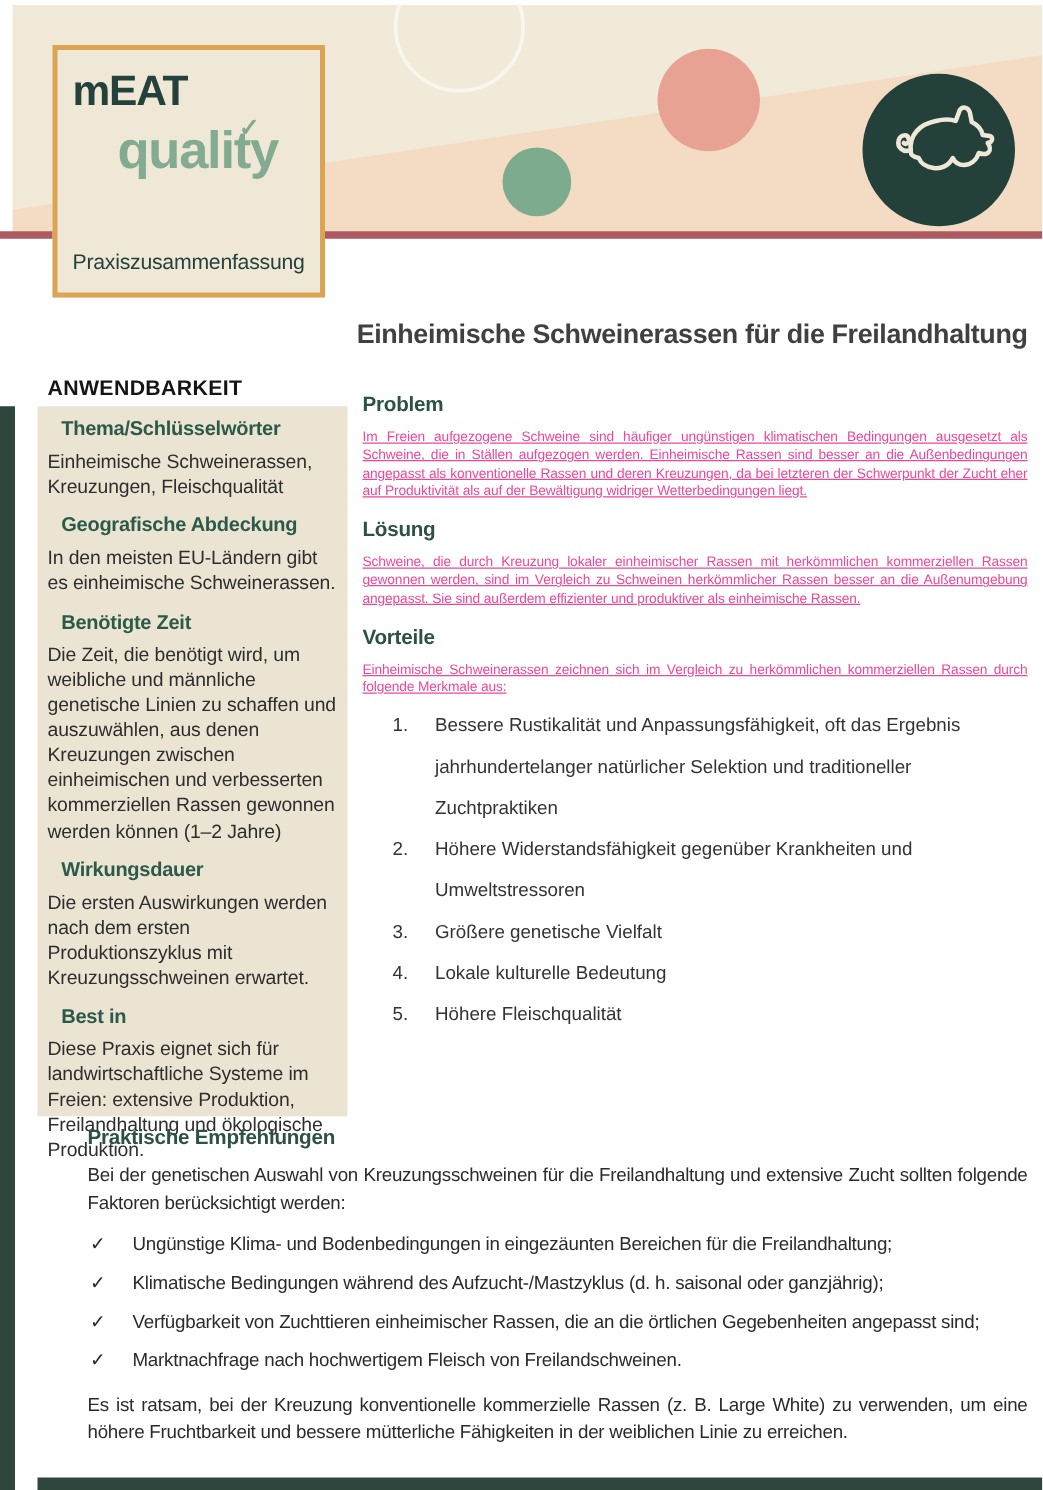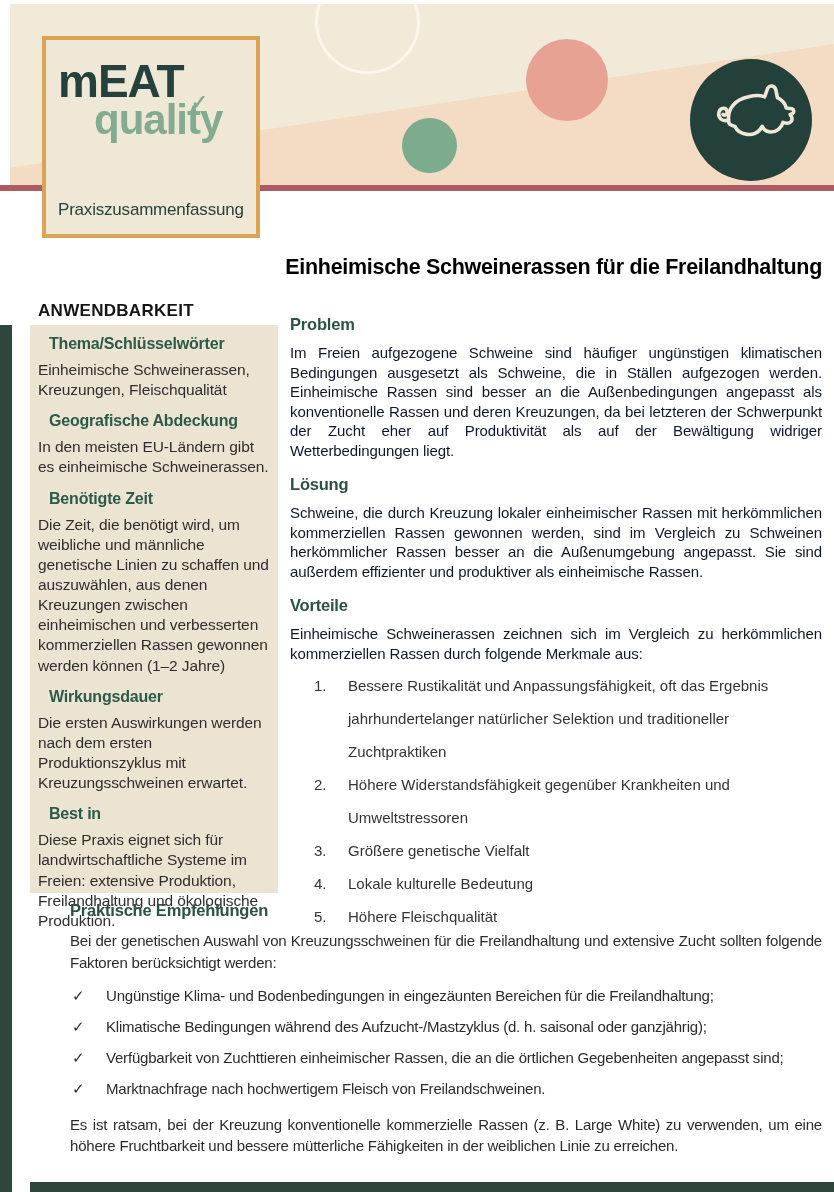--- a/index.html
+++ b/index.html
@@ -37,38 +37,38 @@
   .maroon-divider {
     position:absolute; left:0; top:185px; width:834px; height:6px; background:#ad5a62;
   }
   
   .logo-box {
     position:absolute; left:42px; top:36px; width:218px; height:202px;
     background:#f0e8d7; border:4px solid #dca452; z-index:5;
   }
   .logo-word-meat {
     position:absolute; left:12px; top:14px;
-    font-size:46px; font-weight:bold; letter-spacing:-1px; color:#24423b;
+    font-size:34px; font-weight:bold; letter-spacing:-1px; color:#24423b;
   }
   .logo-line2 { position:absolute; left:48px; top:56px; }
   .logo-word-quality {
     font-size:42px; font-weight:bold; letter-spacing:-1px; color:#82ab92;
   }
   .logo-check-icon {
     position:absolute; left:97px; top:-6px; font-size:20px; font-weight:bold; color:#82ab92;
   }
   .logo-subtitle {
     position:absolute; left:12px; bottom:14px;
     font-size:17px; color:#24423b; letter-spacing:-0.2px;
   }
   
   .page-title {
     position:absolute; left:100px; top:255px; width:722px;
     text-align:right; font-size:21.5px; font-weight:bold; letter-spacing:-0.3px;
-    color:#000000;
+    color:#404040;
   }
   
   .applicability-label {
     position:absolute; left:38px; top:301px;
     font-size:17px; font-weight:bold; color:#151515; letter-spacing:0.3px;
   }
   .sidebar-accent-bar {
     position:absolute; left:0; top:325px; bottom:0; width:12px; background:#2e463c;
   }
   .sidebar {
@@ -81,22 +81,22 @@
   }
   .sb-heading.first { margin-top:4px; }
   .sb-body { font-size:15.5px; line-height:1.3; color:#2e2e2e; letter-spacing:-0.1px; }
   
   .main-col { position:absolute; left:290px; top:315px; width:532px; }
   .m-heading {
     font-size:16.5px; font-weight:bold; color:#2b5244; letter-spacing:-0.2px;
     margin-bottom:9px;
   }
   .m-para {
-    font-size:15px; line-height:1.3; text-align:justify; color:#0f172a;
-    margin-bottom:15px; letter-spacing:-0.1px;
+    font-size:11px; line-height:1.3; text-align:justify; color:#ec4899;
+    margin-bottom:15px; letter-spacing:-0.1px;text-decoration:underline;
   }
   .adv-list { margin:4px 0 10px 24px; }
   .adv-item { display:flex; font-size:15px; color:#333; line-height:2.2; }
   .adv-num { width:34px; flex:0 0 34px; }
   .adv-text { flex:1; }
   
   .recs { position:absolute; left:70px; top:901px; width:752px; }
   .recs .m-heading { margin-bottom:10px; }
   .r-para {
     font-size:15px; line-height:1.45; text-align:justify; color:#2b2b2b;

